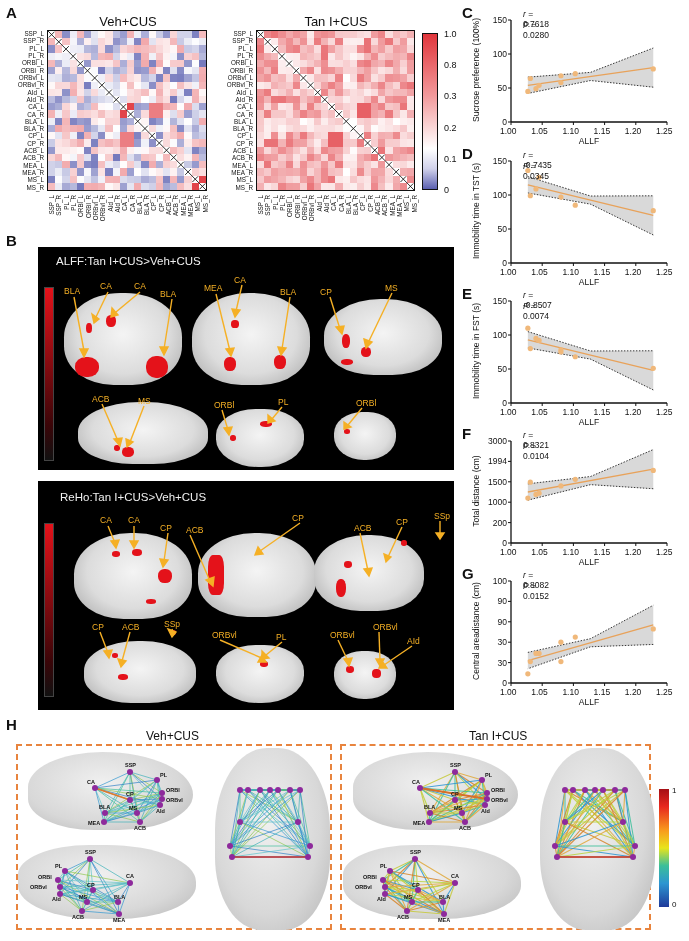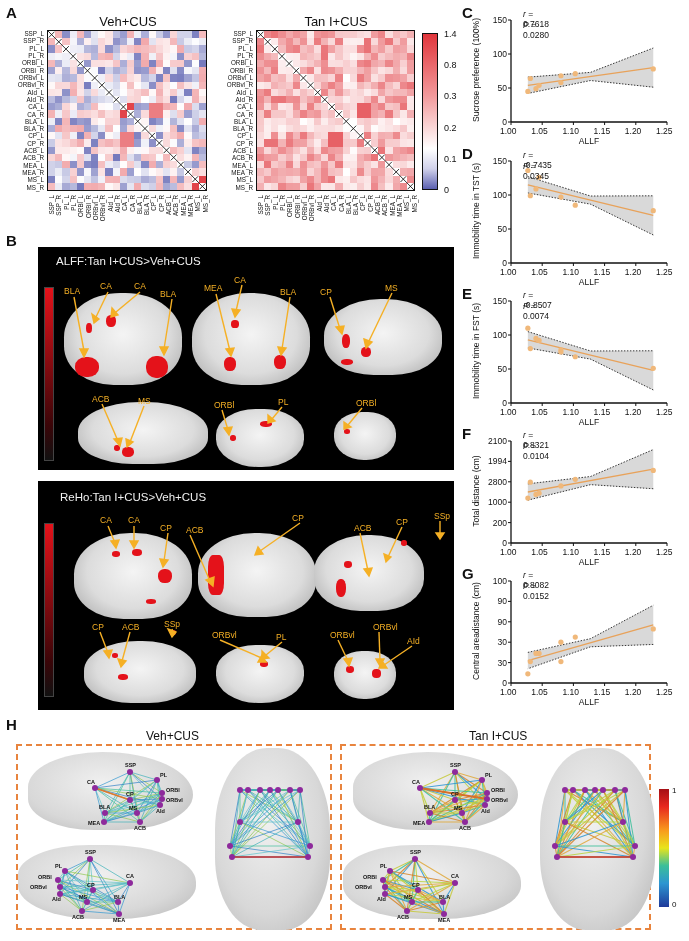--- a/index.html
+++ b/index.html
@@ -1156,21 +1156,21 @@
     <div class="collbl" style="left: 366.773px; top: 223px;">CP_R</div>
     <div class="collbl" style="left: 374.091px; top: 223px;">ACB_L</div>
     <div class="collbl" style="left: 381.409px; top: 223px;">ACB_R</div>
     <div class="collbl" style="left: 388.727px; top: 223px;">MEA_L</div>
     <div class="collbl" style="left: 396.045px; top: 223px;">MEA_R</div>
     <div class="collbl" style="left: 403.364px; top: 223px;">MS_L</div>
     <div class="collbl" style="left: 410.682px; top: 223px;">MS_R</div>
   </div>
 
 <div class="cbar" style="left:422px;top:33px;width:16px;height:157px;background:linear-gradient(to bottom,#e0363c 0%,#f29a9c 40%,#ffffff 74%,#d0d1ea 87%,#5a5fb0 100%);"></div>
-<div class="cbtick" style="left:444px;top:29px;">1.4</div>
+<div class="cbtick" style="left:444px;top:29px;">1.0</div>
 <div class="cbtick" style="left:444px;top:60px;">0.8</div>
 <div class="cbtick" style="left:444px;top:91px;">0.3</div>
 <div class="cbtick" style="left:444px;top:123px;">0.2</div>
 <div class="cbtick" style="left:444px;top:154px;">0.1</div>
 <div class="cbtick" style="left:444px;top:185px;">0</div>
 
 <div class="panel-letter" style="left:6px;top:232px;">B</div>
 
 <div class="black-box" style="left:38px;top:247px;width:416px;height:223px;">
   <div class="bb-title" style="left:18px;top:8px;">ALFF:Tan I+CUS&gt;Veh+CUS</div>
@@ -1491,23 +1491,23 @@
         <line x1="511" y1="543" x2="511" y2="546" stroke="#111" stroke-width="1"></line>
         <line x1="542.2" y1="543" x2="542.2" y2="546" stroke="#111" stroke-width="1"></line>
         <line x1="573.4" y1="543" x2="573.4" y2="546" stroke="#111" stroke-width="1"></line>
         <line x1="604.6" y1="543" x2="604.6" y2="546" stroke="#111" stroke-width="1"></line>
         <line x1="635.8" y1="543" x2="635.8" y2="546" stroke="#111" stroke-width="1"></line>
         <line x1="667" y1="543" x2="667" y2="546" stroke="#111" stroke-width="1"></line>
       </svg>
       <div class="tick" style="left: 479px; width: 28px; text-align: right; top: 538px;">0</div>
       <div class="tick" style="left: 479px; width: 28px; text-align: right; top: 517.6px;">200</div>
       <div class="tick" style="left: 479px; width: 28px; text-align: right; top: 497.2px;">1000</div>
-      <div class="tick" style="left: 479px; width: 28px; text-align: right; top: 476.8px;">2800</div>
+      <div class="tick" style="left: 479px; width: 28px; text-align: right; top: 476.8px;">1500</div>
       <div class="tick" style="left: 479px; width: 28px; text-align: right; top: 456.4px;">1994</div>
-      <div class="tick" style="left: 479px; width: 28px; text-align: right; top: 436px;">2100</div>
+      <div class="tick" style="left: 479px; width: 28px; text-align: right; top: 436px;">3000</div>
       <div class="tick" style="left: 500px; top: 547px;">1.00</div>
       <div class="tick" style="left: 531.2px; top: 547px;">1.05</div>
       <div class="tick" style="left: 562.4px; top: 547px;">1.10</div>
       <div class="tick" style="left: 593.6px; top: 547px;">1.15</div>
       <div class="tick" style="left: 624.8px; top: 547px;">1.20</div>
       <div class="tick" style="left: 656px; top: 547px;">1.25</div>
       <div class="xlabel" style="left: 511px; width: 156px; top: 557px;">ALLF</div>
       <div class="ylabel" style="width: 120px; left: 416px; top: 486px;">Total distance (cm)</div>
       <div class="stat" style="left: 523px; top: 430px;"><i>r</i> = 0.8321</div>
       <div class="stat" style="left: 523px; top: 441px;"><i>P</i> = 0.0104</div>

